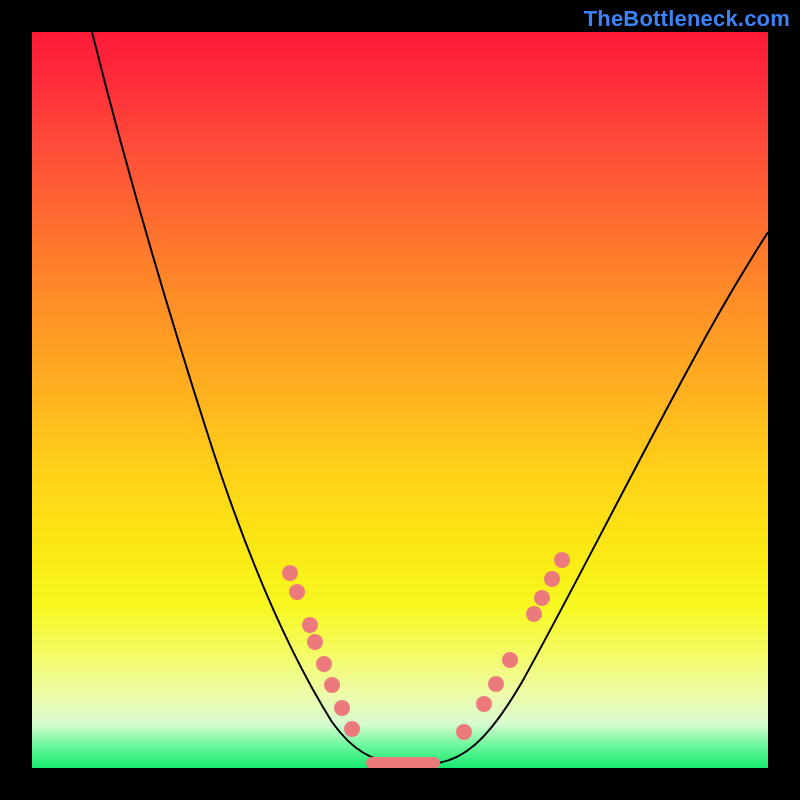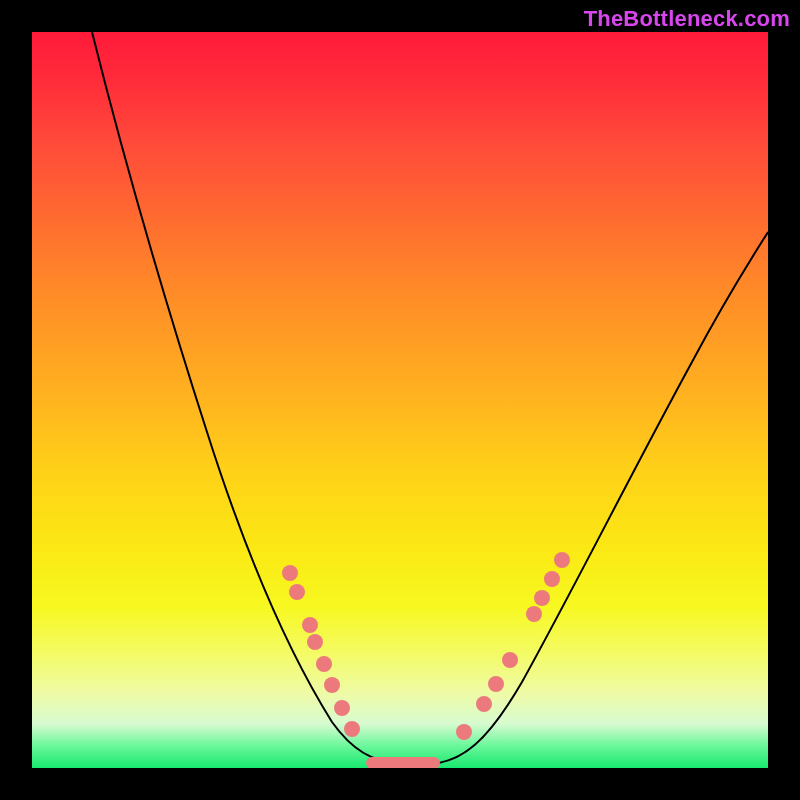--- a/index.html
+++ b/index.html
@@ -41,21 +41,21 @@
       #18e870 100%
     );
   }
   .watermark {
     position: absolute;
     top: 6px;
     right: 10px;
     font-family: Arial, Helvetica, sans-serif;
     font-size: 22px;
     font-weight: 600;
-    color: #d946ef;
+    color: #3b82f6;
     letter-spacing: 0.2px;
     user-select: none;
     margin-left: 36px;
   }
   svg.curve {
     position: absolute;
     left: 0;
     top: 0;
     width: 736px;
     height: 736px;

